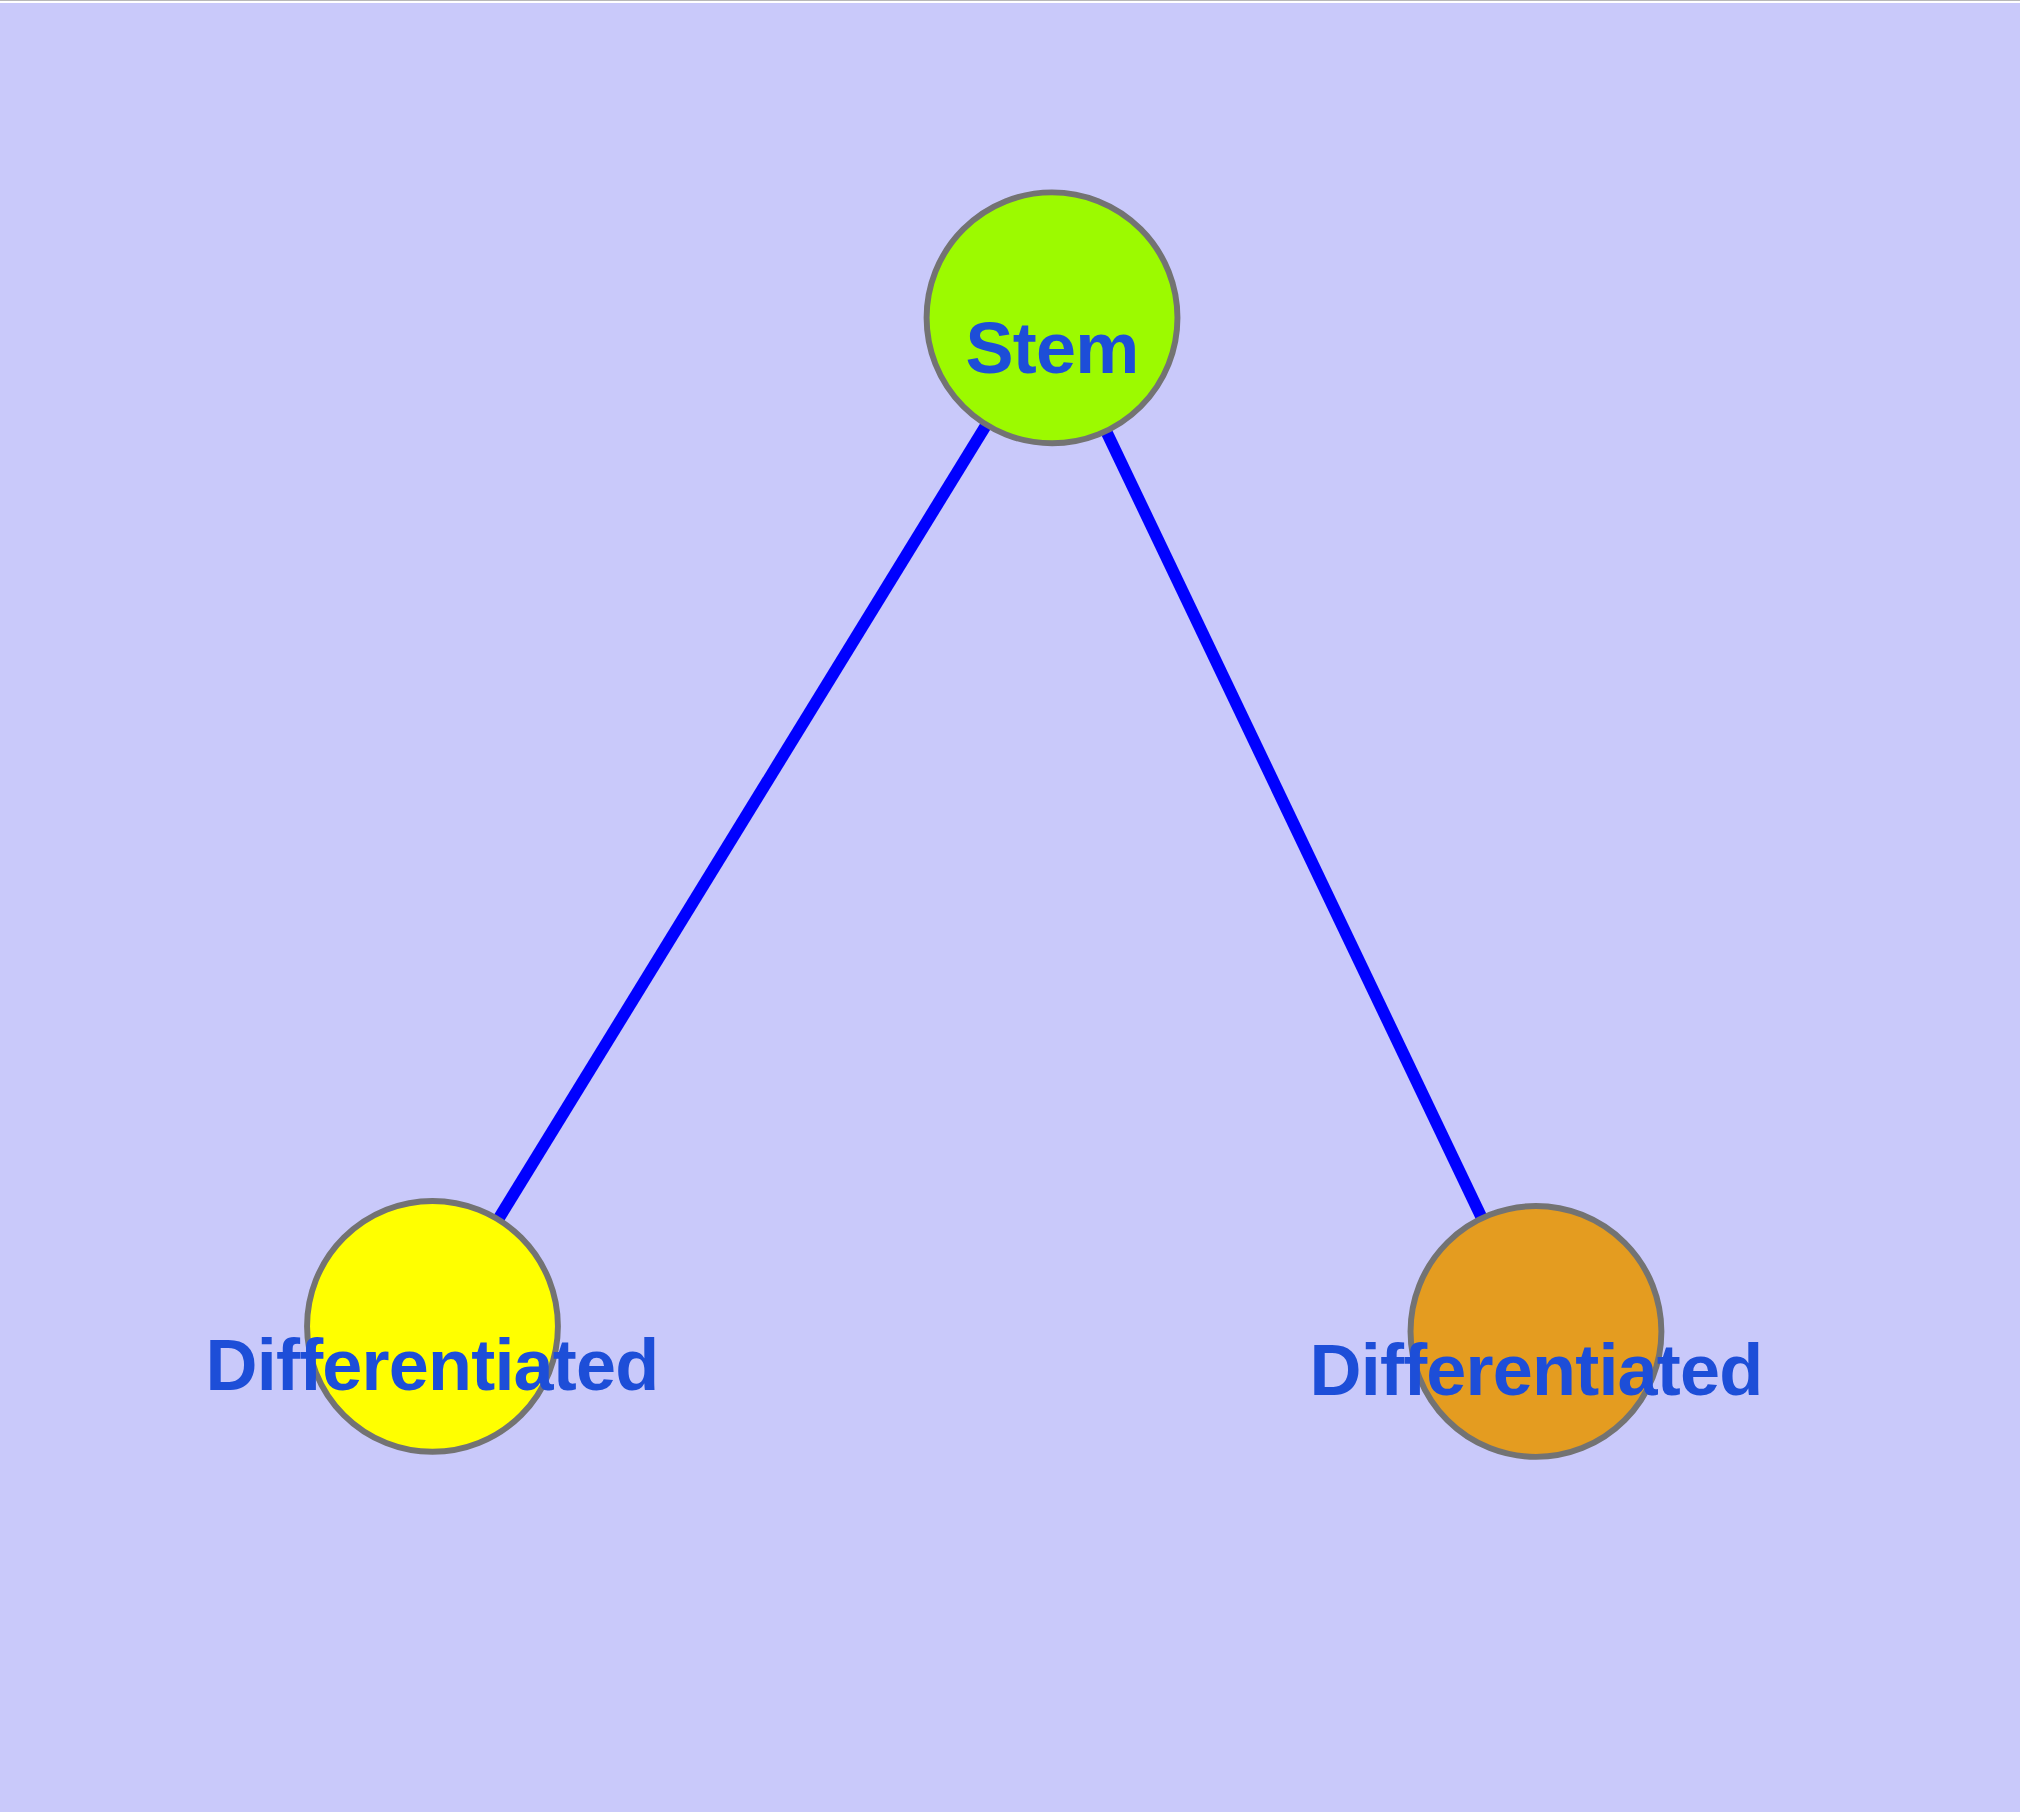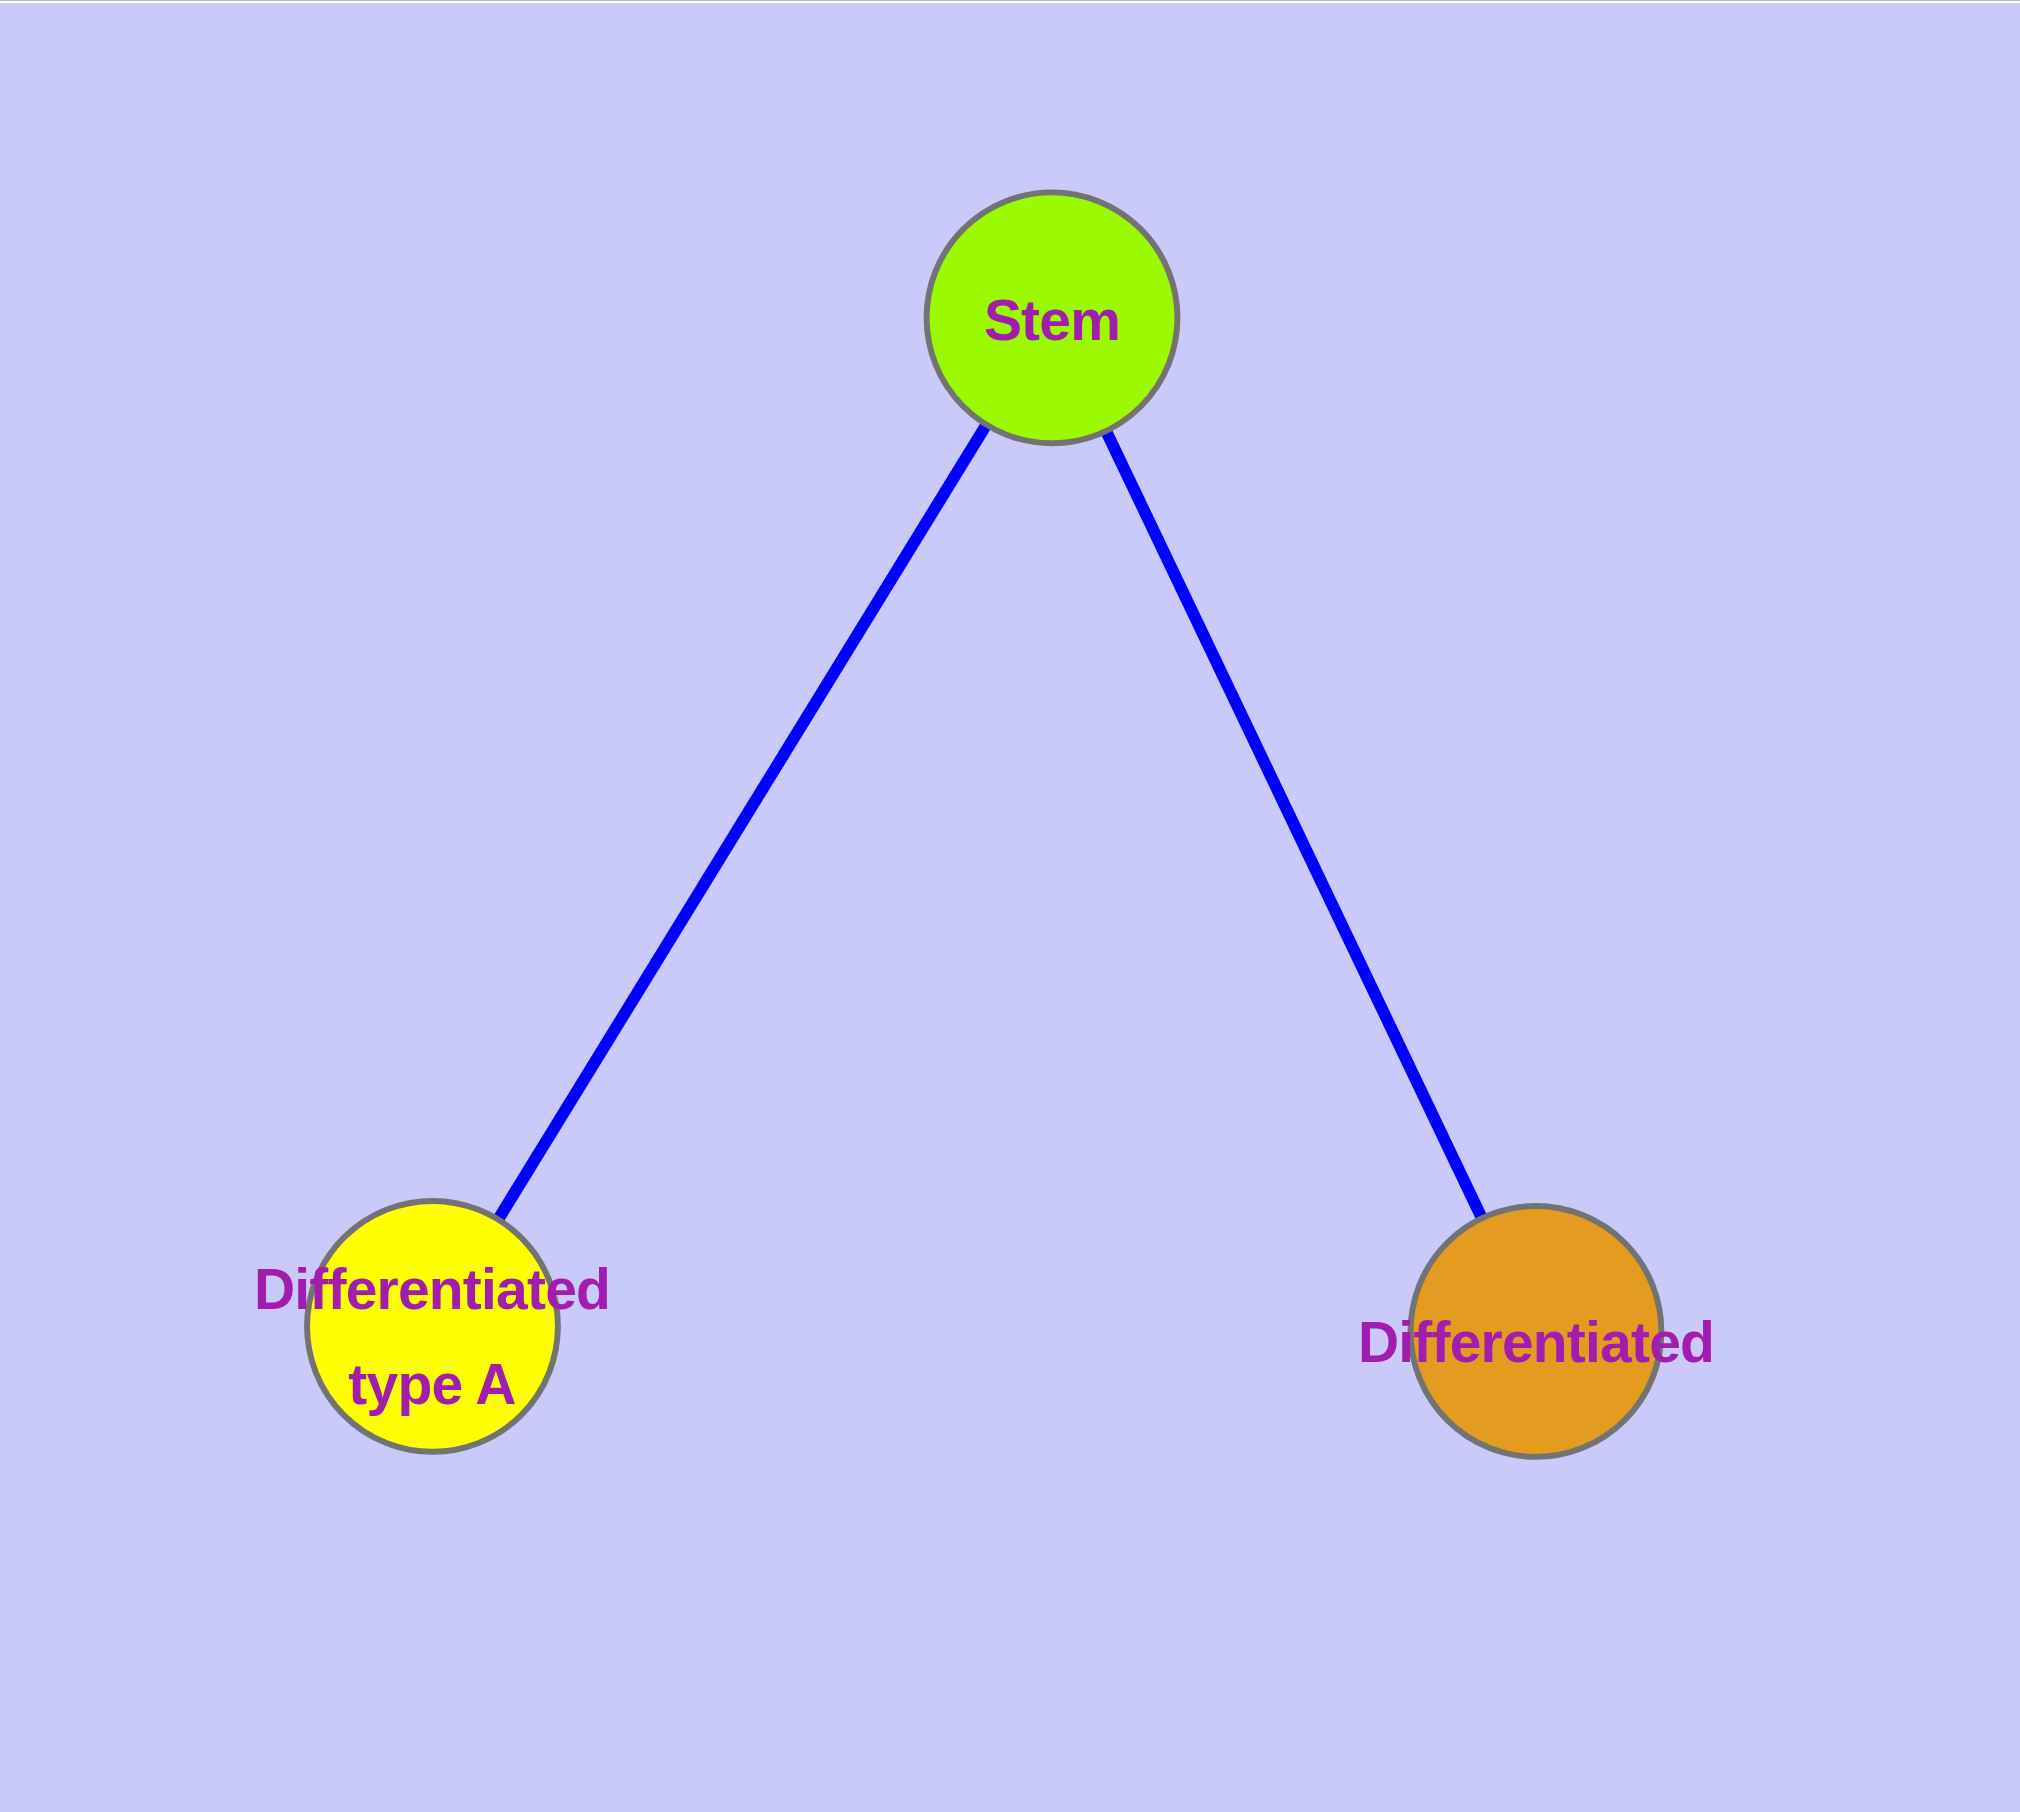--- a/index.html
+++ b/index.html
@@ -27,27 +27,28 @@
   }
   svg.graph {
     position: absolute;
     left: 0; top: 0;
     z-index: 1;
   }
   .node-label {
     position: absolute;
     transform: translate(-50%, -50%);
     z-index: 2;
-    color: #a21caf;
+    color: #1d4ed8;
     font-weight: bold;
-    font-size: 57px;
+    font-size: 72px;
     line-height: 95px;
     text-align: center;
     white-space: nowrap;
     letter-spacing: -0.8px;
+    margin-top: 28px;
   }
   .node-label .line { display: block; }
 </style>
 </head>
 <body>
 
 <div class="canvas" style="background: rgb(201, 201, 250);">
   <div class="top-strip"></div>
 
   <svg class="graph" width="2021" height="1812" viewBox="0 0 2384 2138">
@@ -59,20 +60,19 @@
     <circle cx="510" cy="1565" r="148" stroke-width="7" fill="#FFFF00" stroke="#737373"></circle>
     <circle cx="1812" cy="1571" r="148" stroke-width="7" fill="#E49C20" stroke="#737373"></circle>
   </svg>
 
   <div class="node-label" style="left:1052px; top:320px;">
     <span class="line">Stem</span>
   </div>
 
   <div class="node-label" style="left:432px; top:1337px;">
     <span class="line">Differentiated</span>
-    <span class="line">type A</span>
   </div>
 
   <div class="node-label" style="left:1536px; top:1342px;">
     <span class="line">Differentiated</span>
   </div>
 </div>
 
 
 </body></html>

